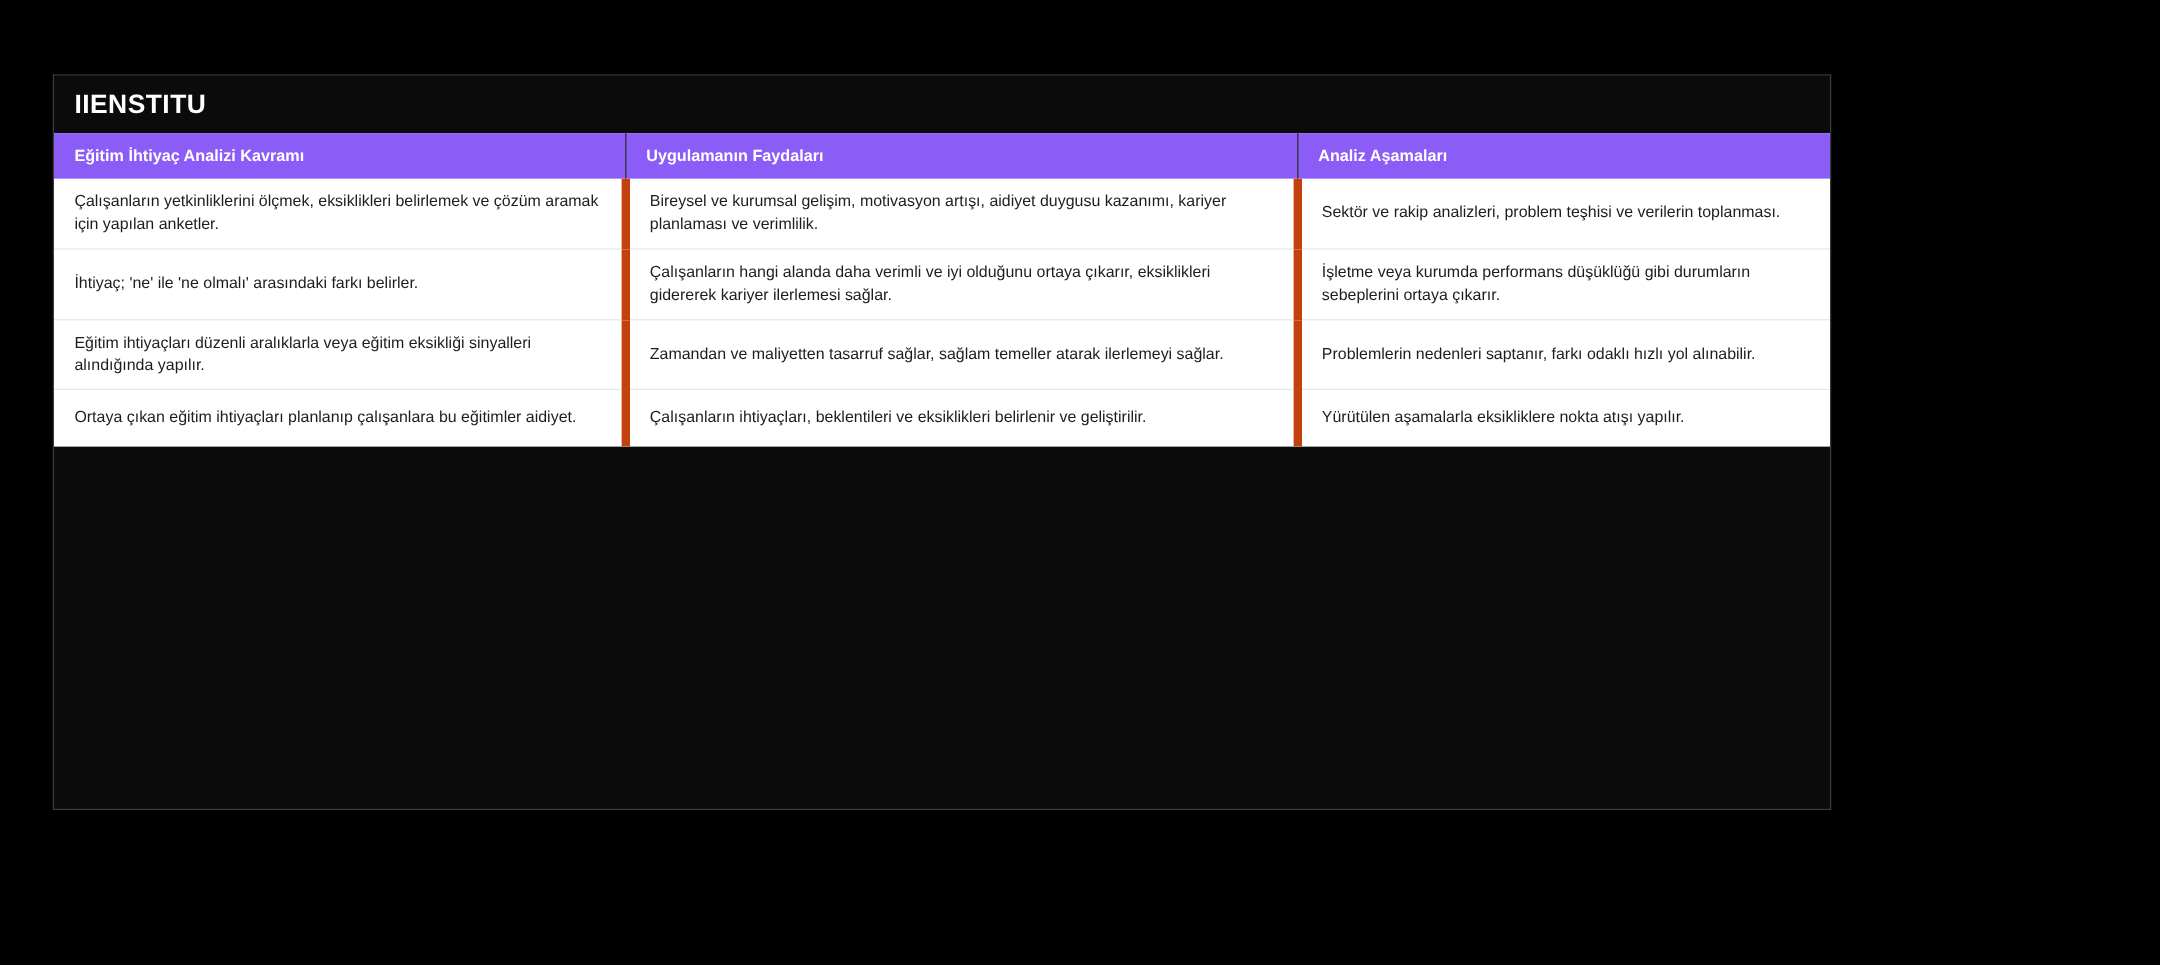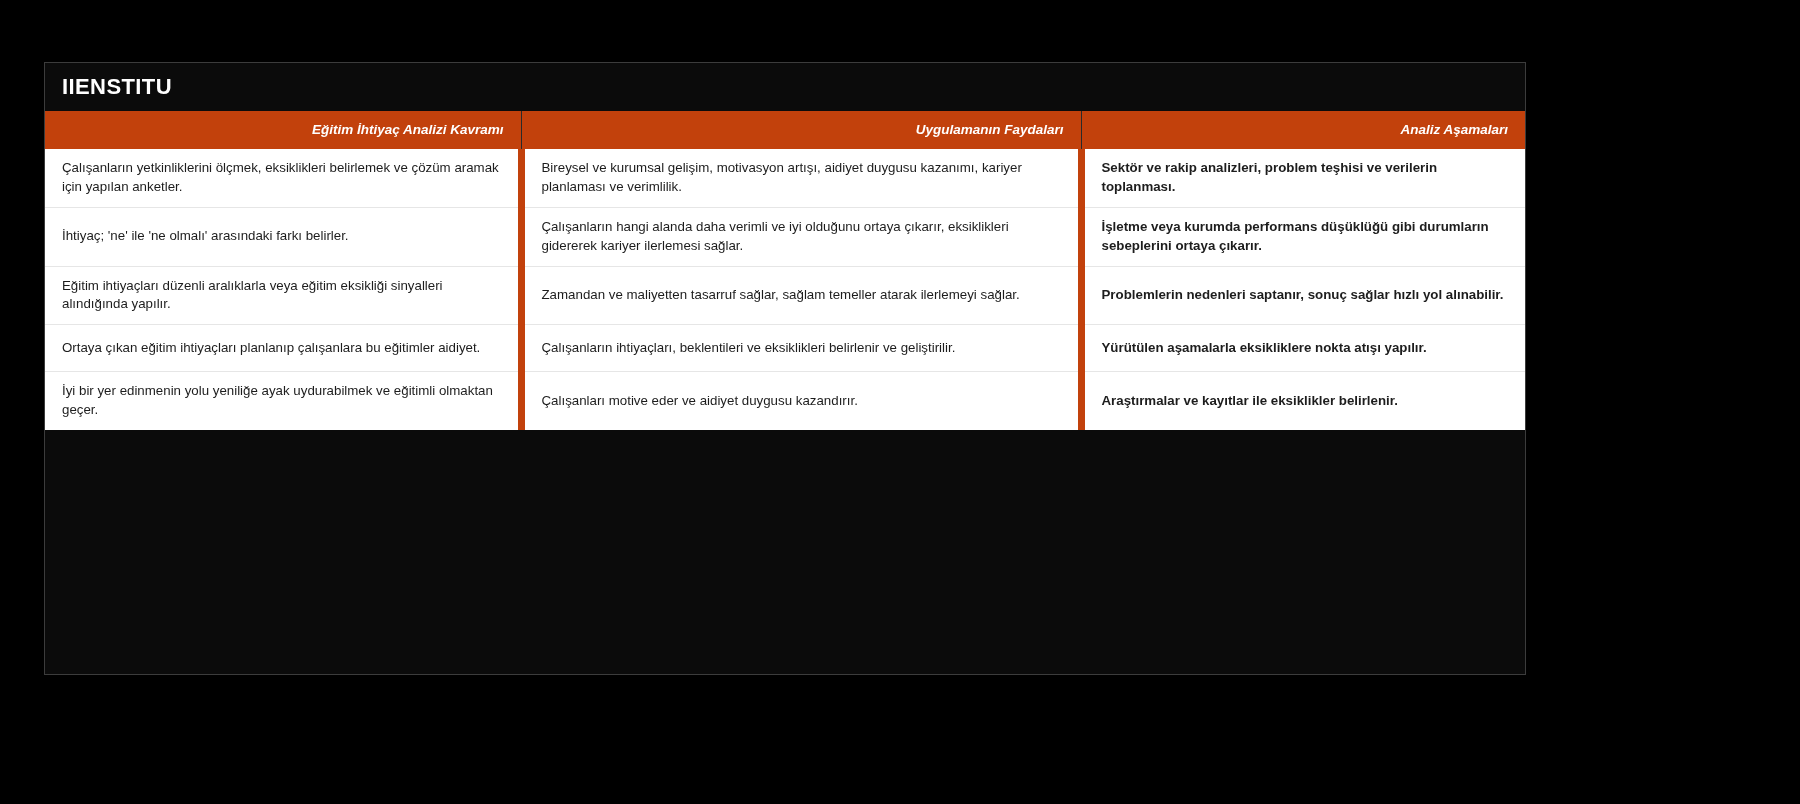--- a/index.html
+++ b/index.html
@@ -53,47 +53,46 @@
     width: 100%;
     border-collapse: collapse;
     table-layout: fixed;
     background: #ffffff;
   }
   table.data-table col.c1 { width: 476px; }
   table.data-table col.c2 { width: 560px; }
   table.data-table col.c3 { width: 444px; }
 
   thead th {
-    background: #c2410c;
+    background: #8b5cf6;
     color: #ffffff;
     font-size: 13.5px;
     font-weight: bold;
-    text-align: right;
+    text-align: left;
     padding: 11px 17px 12px 17px;
     border-right: 1px solid #2a2a2a;
     vertical-align: middle;
     box-sizing: border-box;
-    font-style: italic;
   }
   thead th:last-child { border-right: none; }
 
   tbody td {
     background: #ffffff;
     color: #1d1d1d;
     font-size: 13.3px;
     line-height: 1.42;
     text-align: left;
     padding: 10px 17px 10px 17px;
     border-bottom: 1px solid #e6e6e6;
     border-right: 7px solid #c2410c;
     vertical-align: middle;
     box-sizing: border-box;
     height: 47px;
   }
-  tbody td:last-child { border-right: none; font-weight: bold; }
+  tbody td:last-child { border-right: none; }
   tbody tr:last-child td { border-bottom: none; }
 </style>
 </head>
 <body>
 
 <div class="page">
   <div class="table-frame">
 
     <div class="brand-bar">
       <span class="brand-title">IIENSTITU</span>
@@ -119,29 +118,24 @@
           <td>Sektör ve rakip analizleri, problem teşhisi ve verilerin toplanması.</td>
         </tr>
         <tr>
           <td>İhtiyaç; 'ne' ile 'ne olmalı' arasındaki farkı belirler.</td>
           <td>Çalışanların hangi alanda daha verimli ve iyi olduğunu ortaya çıkarır, eksiklikleri gidererek kariyer ilerlemesi sağlar.</td>
           <td>İşletme veya kurumda performans düşüklüğü gibi durumların sebeplerini ortaya çıkarır.</td>
         </tr>
         <tr>
           <td>Eğitim ihtiyaçları düzenli aralıklarla veya eğitim eksikliği sinyalleri alındığında yapılır.</td>
           <td>Zamandan ve maliyetten tasarruf sağlar, sağlam temeller atarak ilerlemeyi sağlar.</td>
-          <td>Problemlerin nedenleri saptanır, sonuç sağlar hızlı yol alınabilir.</td>
+          <td>Problemlerin nedenleri saptanır, farkı odaklı hızlı yol alınabilir.</td>
         </tr>
         <tr>
           <td>Ortaya çıkan eğitim ihtiyaçları planlanıp çalışanlara bu eğitimler aidiyet.</td>
           <td>Çalışanların ihtiyaçları, beklentileri ve eksiklikleri belirlenir ve geliştirilir.</td>
           <td>Yürütülen aşamalarla eksikliklere nokta atışı yapılır.</td>
-        </tr>
-        <tr>
-          <td>İyi bir yer edinmenin yolu yeniliğe ayak uydurabilmek ve eğitimli olmaktan geçer.</td>
-          <td>Çalışanları motive eder ve aidiyet duygusu kazandırır.</td>
-          <td>Araştırmalar ve kayıtlar ile eksiklikler belirlenir.</td>
         </tr>
       </tbody>
     </table>
 
   </div>
 </div>
 
 </body></html>

